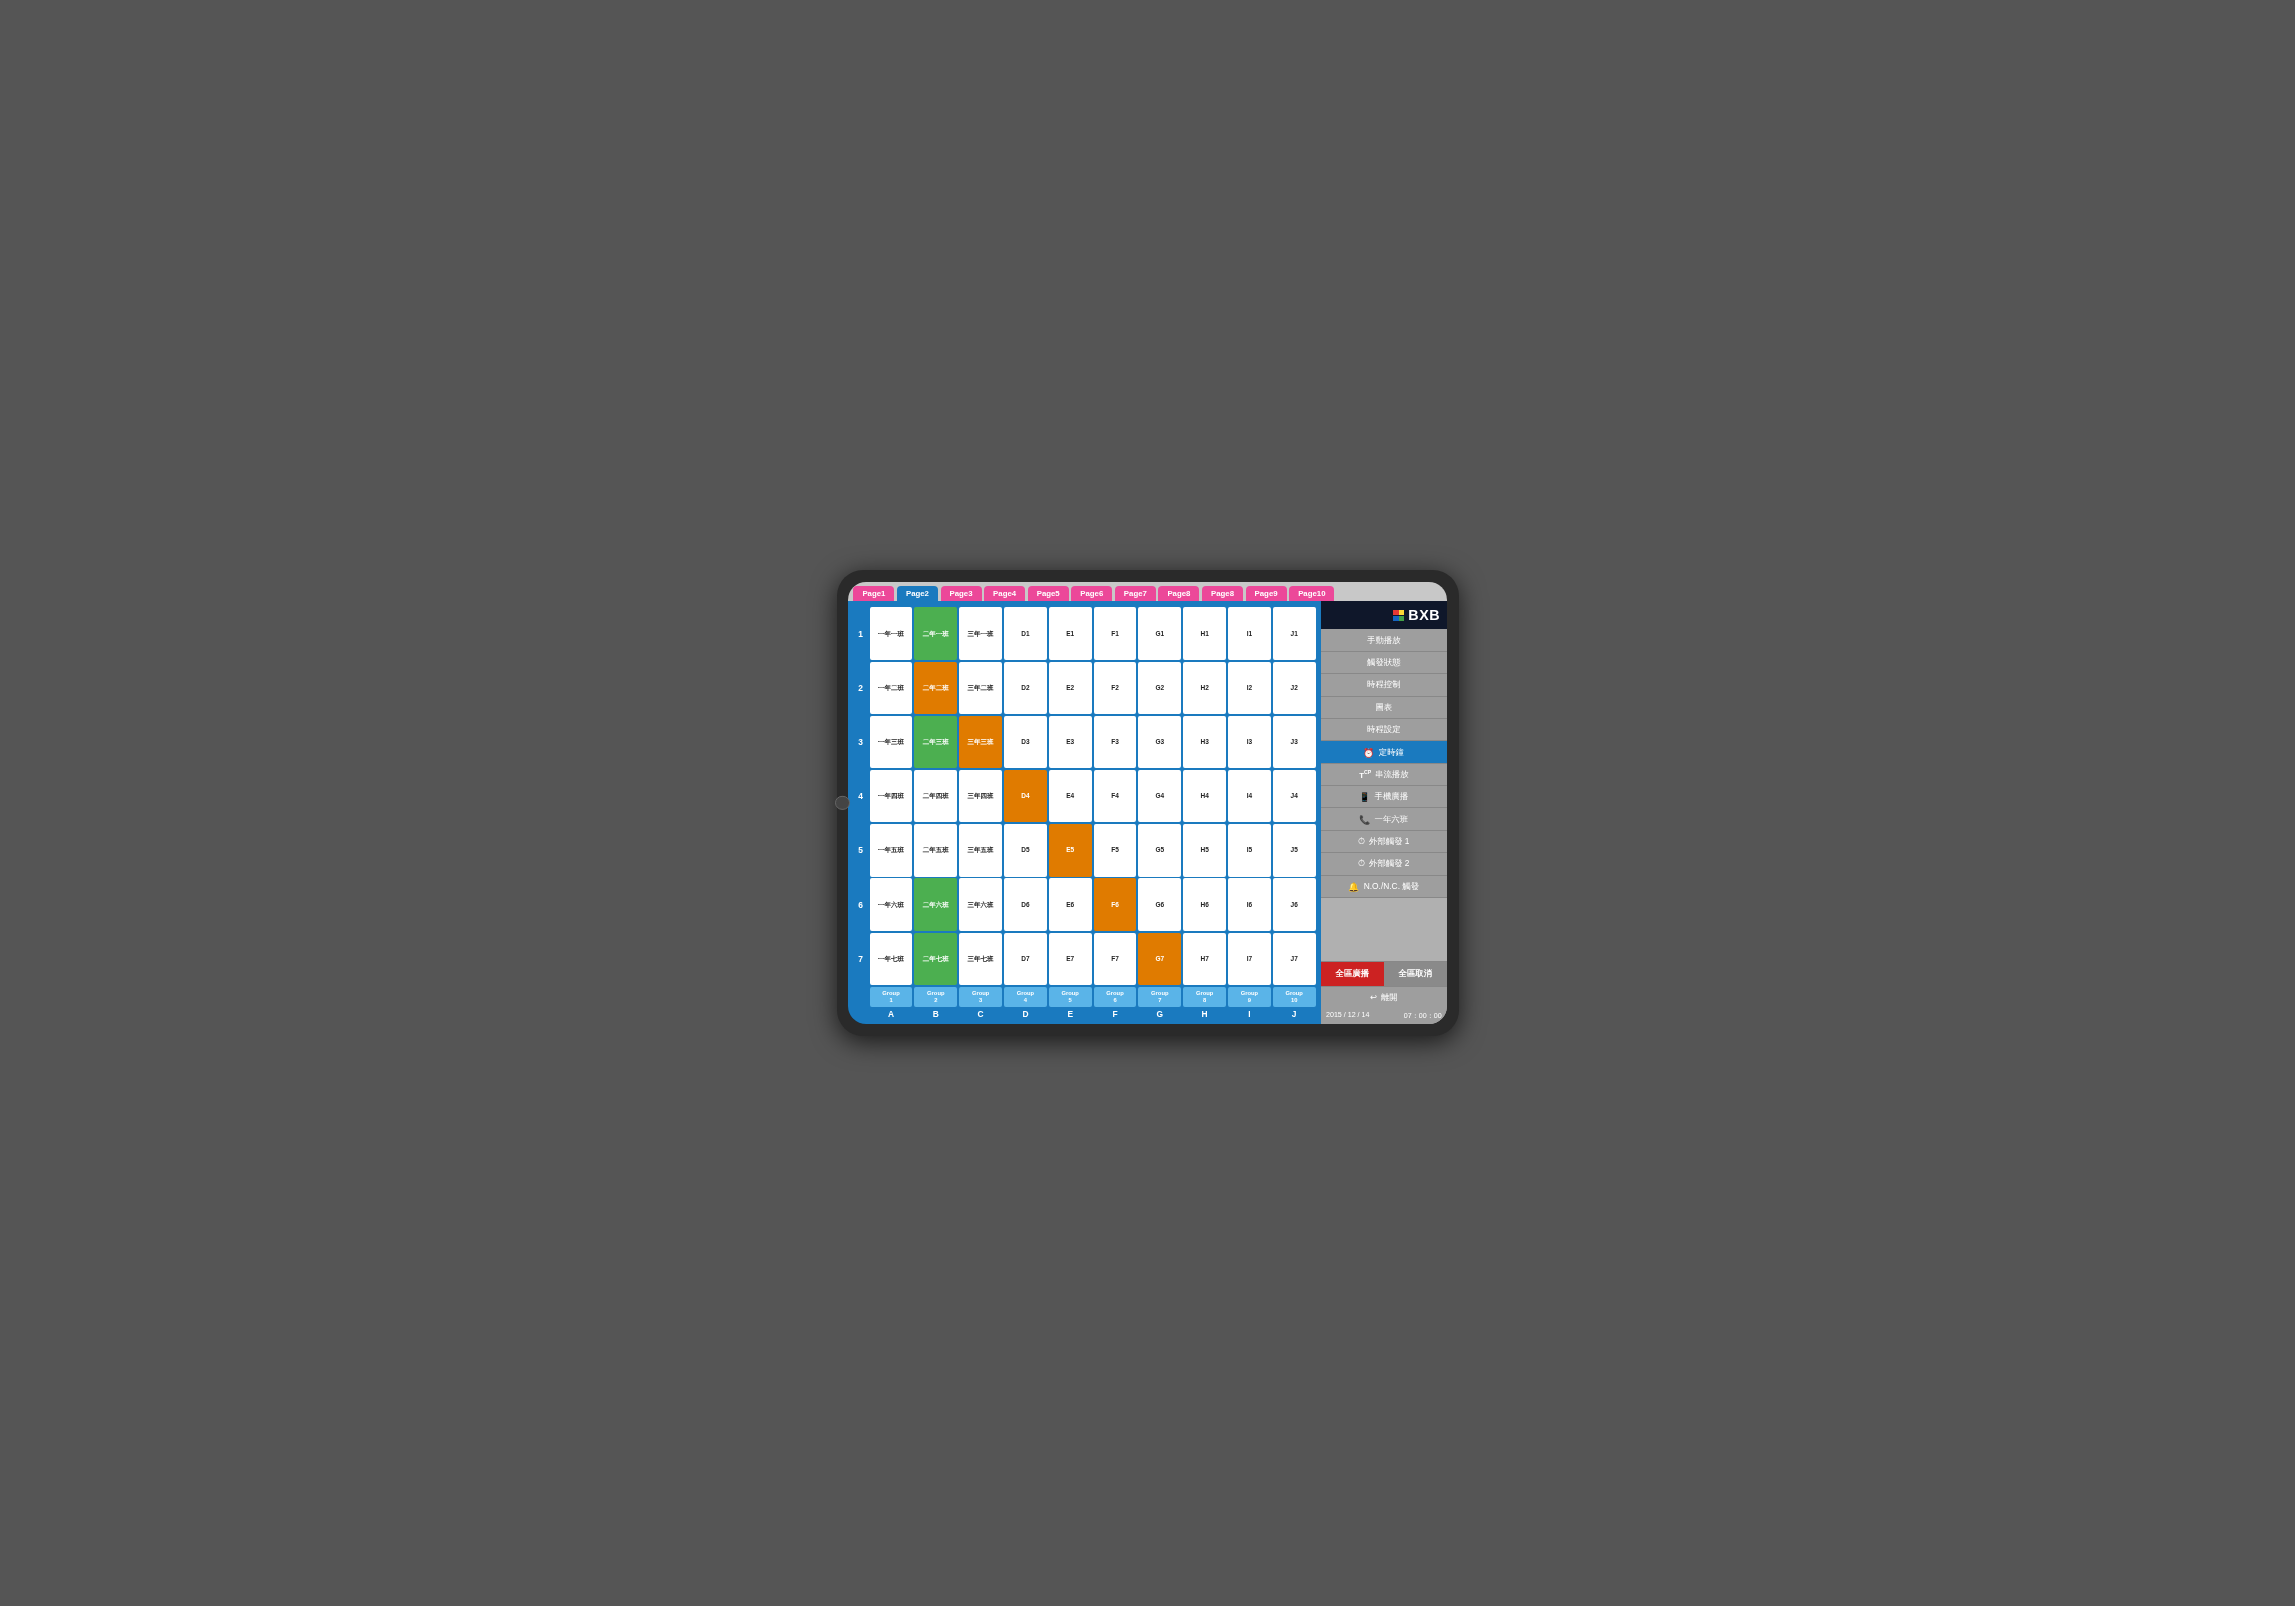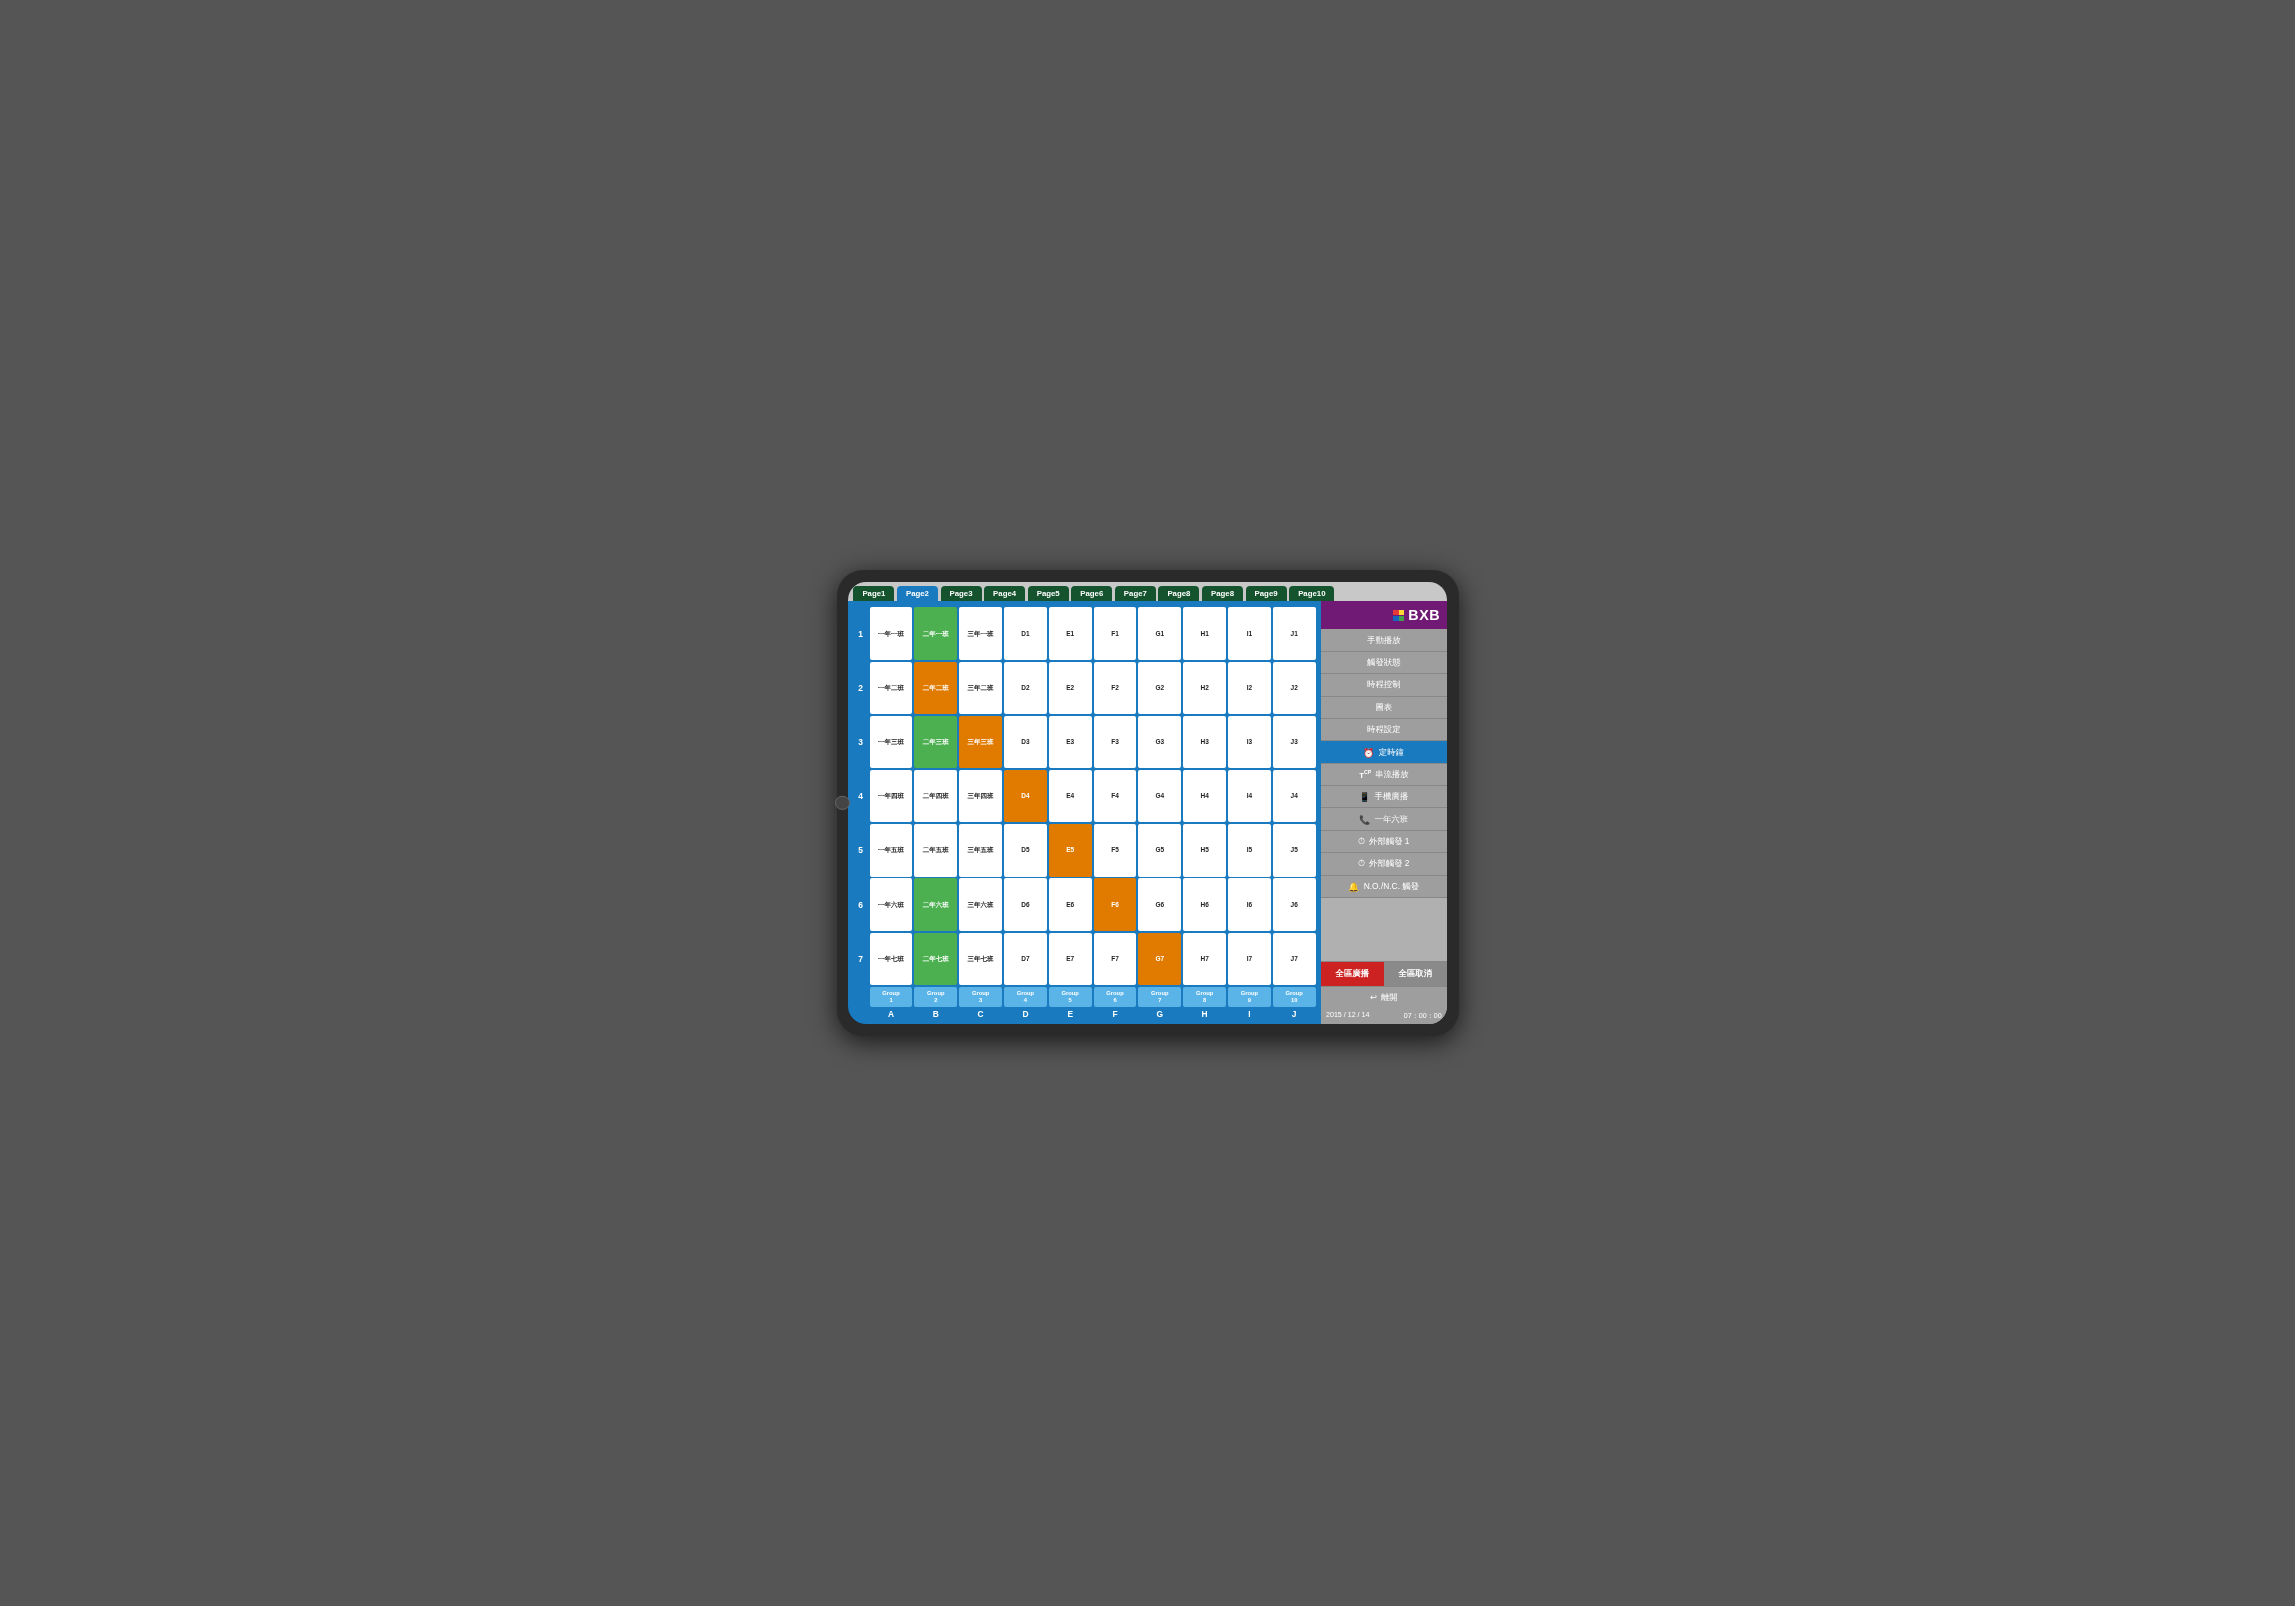--- a/index.html
+++ b/index.html
@@ -49,21 +49,21 @@
       padding: 3.9px 5.2px 0 5.2px;
       gap: 2.6px;
       flex-shrink: 0;
     }
     .tab {
       padding: 3.2px 9px;
       border-radius: 3.9px 3.9px 0 0;
       font-size: 7.8px;
       font-weight: bold;
       color: #fff;
-      background: #14532d;
+      background: #ec4899;
       cursor: pointer;
       white-space: nowrap;
     }
     .tab.active {
       background: #1a7abf;
     }
     
     .main-area {
       display: flex;
       flex: 1;
@@ -164,21 +164,21 @@
     
     .sidebar {
       width: 126px;
       background: #b0b0b0;
       display: flex;
       flex-direction: column;
       padding: 0;
       flex-shrink: 0;
     }
     .sidebar-logo {
-      background: #701a75;
+      background: #0f172a;
       height: 28.5px;
       display: flex;
       align-items: center;
       justify-content: flex-end;
       padding-right: 6.5px;
     }
     .logo-icon {
       display: flex;
       gap: 1.3px;
       align-items: center;

